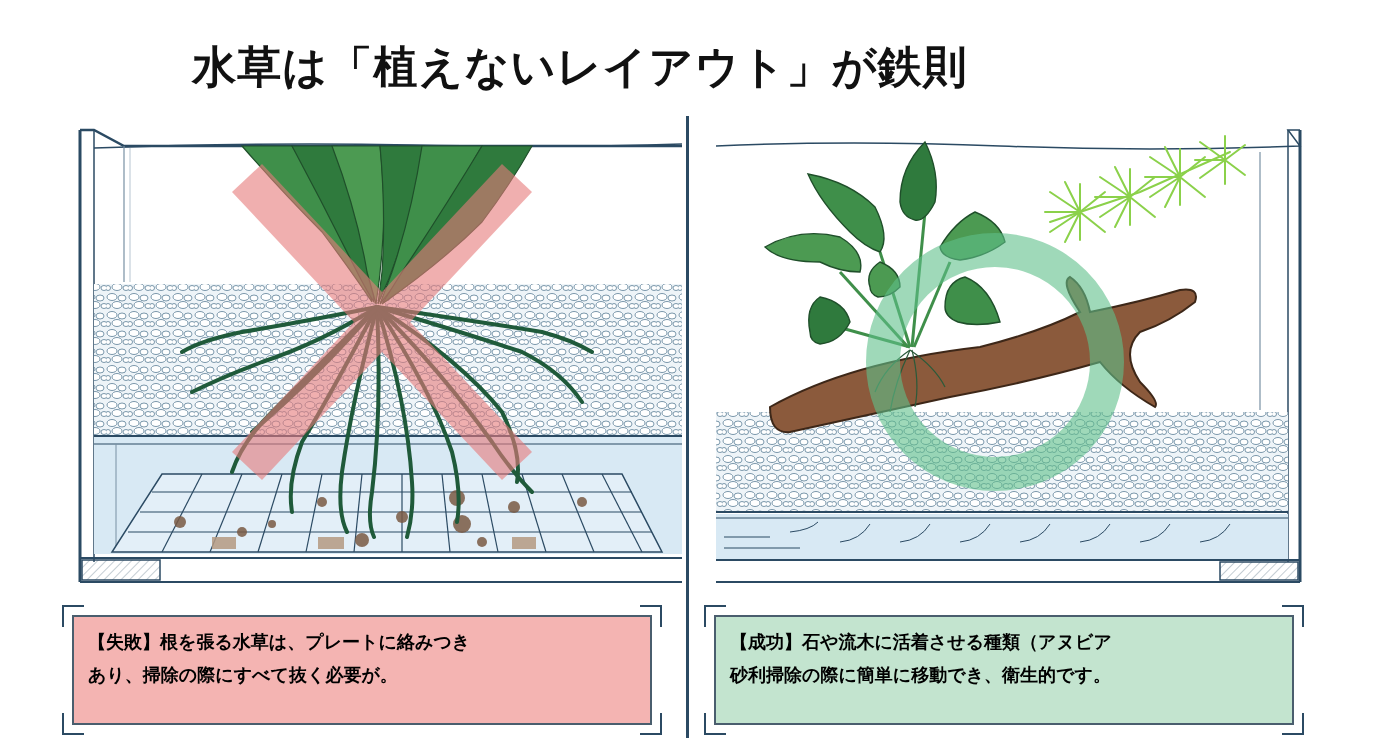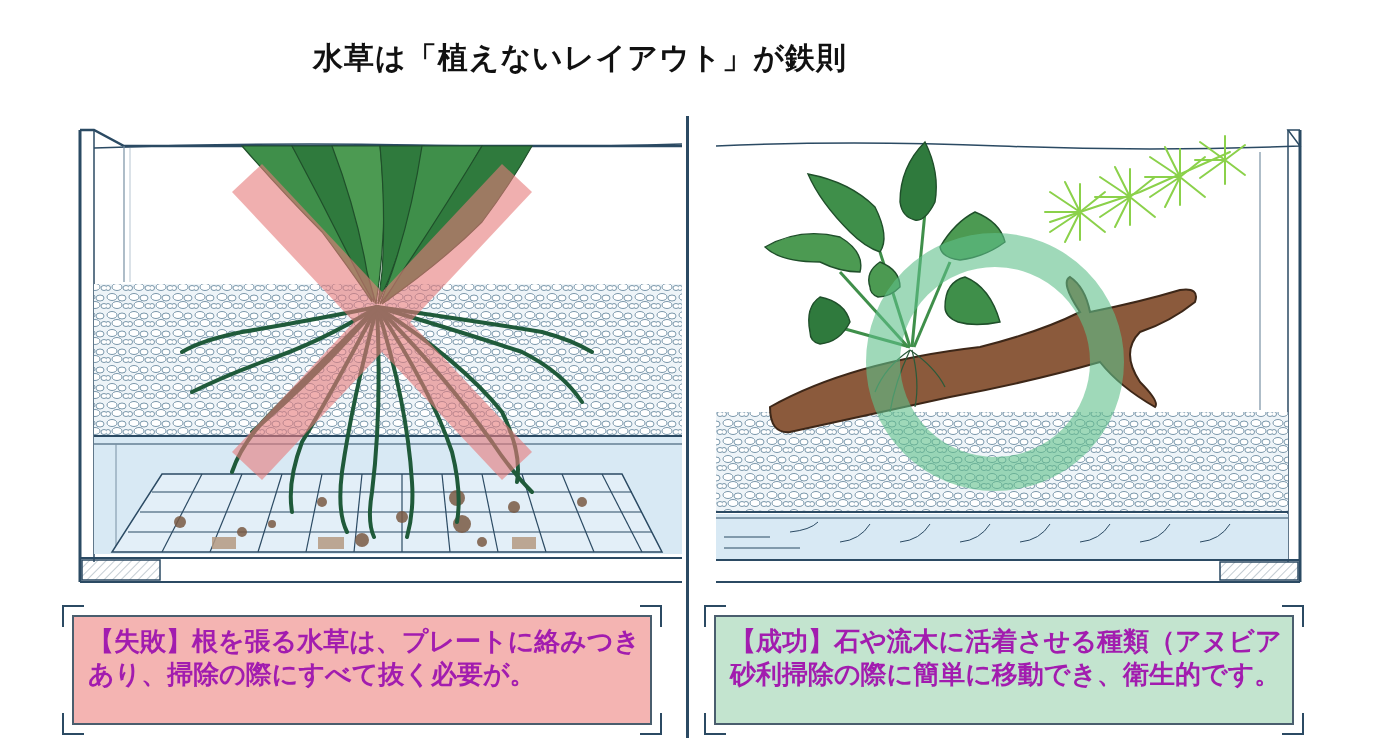--- a/index.html
+++ b/index.html
@@ -1,31 +1,31 @@
 <!DOCTYPE html>
 <html><head>
 <meta charset="utf-8">
 <style>
   html, body { margin:0; padding:0; }
   body { width:1376px; height:745px; background:#ffffff; position:relative; overflow:hidden;
          font-family:"DejaVu Sans", "Liberation Sans", sans-serif; }
   .title { position:absolute; left:0; top:38px; width:1160px; text-align:center;
-           font-size:30px; font-weight:bold; color:#111; letter-spacing:1px; }
+           font-size:44px; font-weight:bold; color:#111; letter-spacing:1px; }
   .divider { position:absolute; left:686px; top:116px; width:3px; height:622px; background:#2b4a63; }
   .panel { position:absolute; top:112px; width:620px; height:485px; }
   .panel svg { width:100%; height:100%; display:block; }
   .caption-wrap { position:absolute; top:605px; width:600px; height:130px; }
   .bracket { position:absolute; width:20px; height:20px; border-color:#2b4a63; border-style:solid; border-width:0; }
   .br-tl { left:0; top:0; border-left-width:2px; border-top-width:2px; }
   .br-tr { right:0; top:0; border-right-width:2px; border-top-width:2px; }
   .br-bl { left:0; bottom:0; border-left-width:2px; border-bottom-width:2px; }
   .br-br { right:0; bottom:0; border-right-width:2px; border-bottom-width:2px; }
   .caption { position:absolute; left:10px; top:10px; right:10px; bottom:10px;
              border:2px solid #4a5e6e; box-sizing:border-box;
-             padding:8px 14px; font-size:26px; font-weight:bold; line-height:33px; color:#a21caf; }
+             padding:8px 14px; font-size:18px; font-weight:bold; line-height:33px; color:#000000; }
   .caption.fail { background:#f4b4b2; }
   .caption.ok { background:#c3e4cf; }
   .caption .line { display:block; white-space:nowrap; }
 </style>
 </head>
 <body>
 
 <div class="title">水草は「植えないレイアウト」が鉄則</div>
 
 <div class="divider"></div>

